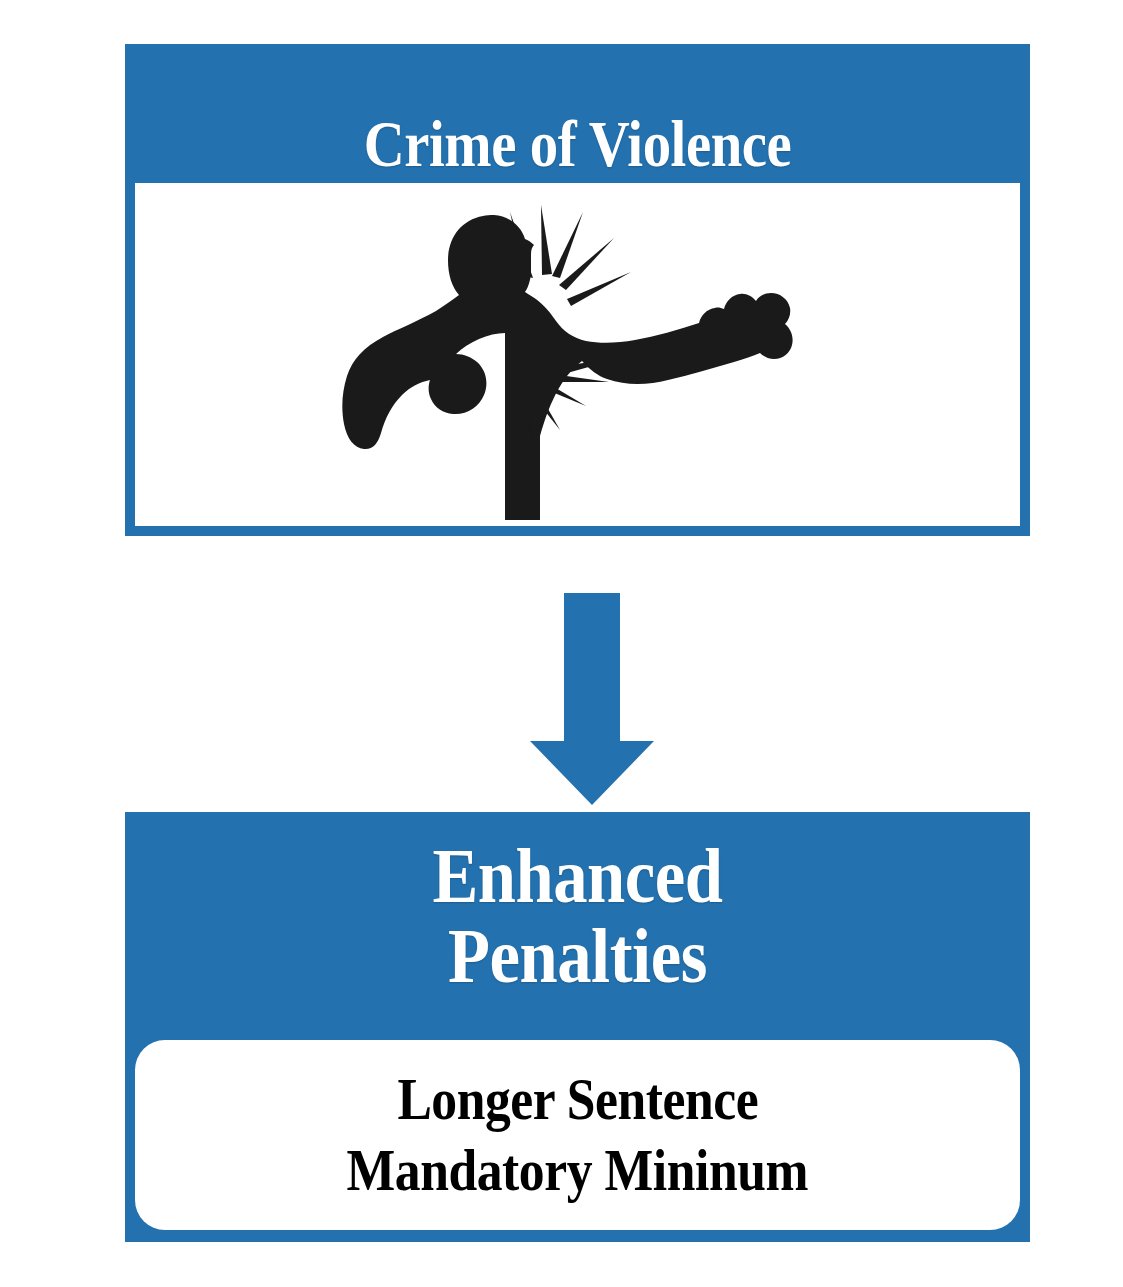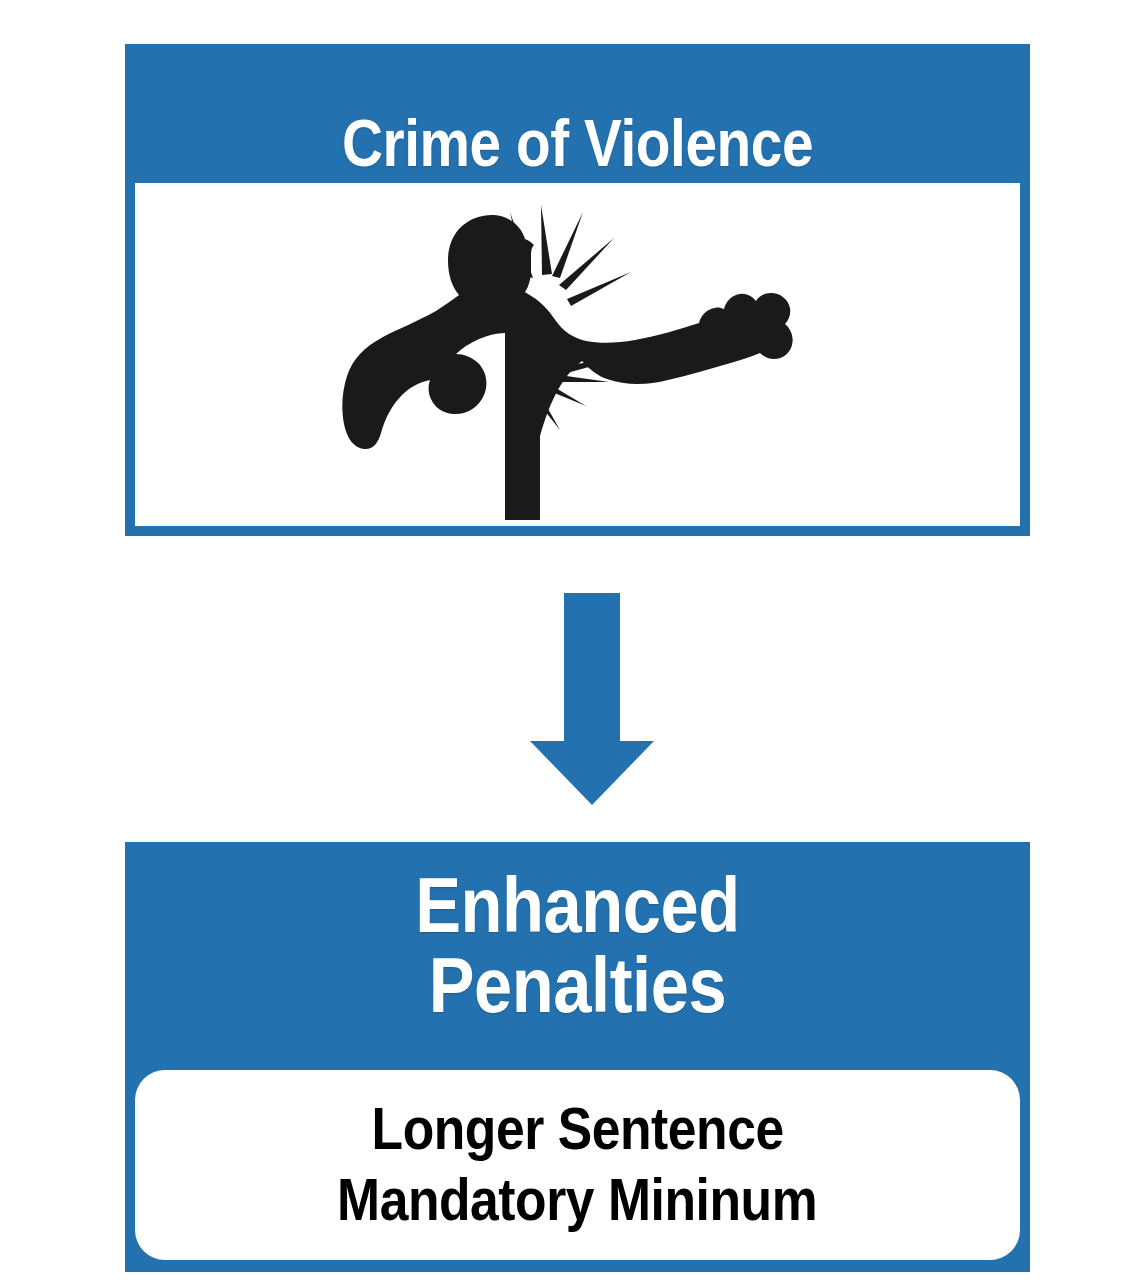--- a/index.html
+++ b/index.html
@@ -13,20 +13,21 @@
     position: relative;
     overflow: hidden;
     font-family: "Liberation Sans", sans-serif;
   }
 
   
   .panel {
     position: absolute;
     background: #2371ae;
     box-sizing: border-box;
+    font-family: Liberation Serif, serif;
   }
 
   .panel-heading {
     position: absolute;
     left: 0;
     right: 0;
     text-align: center;
     color: #ffffff;
     font-weight: bold;
     letter-spacing: -0.5px;
@@ -77,21 +78,21 @@
     left: 528px;
     top: 591px;
     width: 130px;
     height: 216px;
   }
   #flow-arrow svg { display: block; width: 100%; height: 100%; }
 
   
   #penalty-panel {
     left: 125px;
-    top: 842px;
+    top: 812px;
     width: 905px;
     height: 430px;
   }
   #penalty-panel .panel-heading {
     top: 24px;
     font-size: 78px;
     transform: scaleX(0.88);
   }
   #penalty-panel .panel-body {
     left: 10px;

